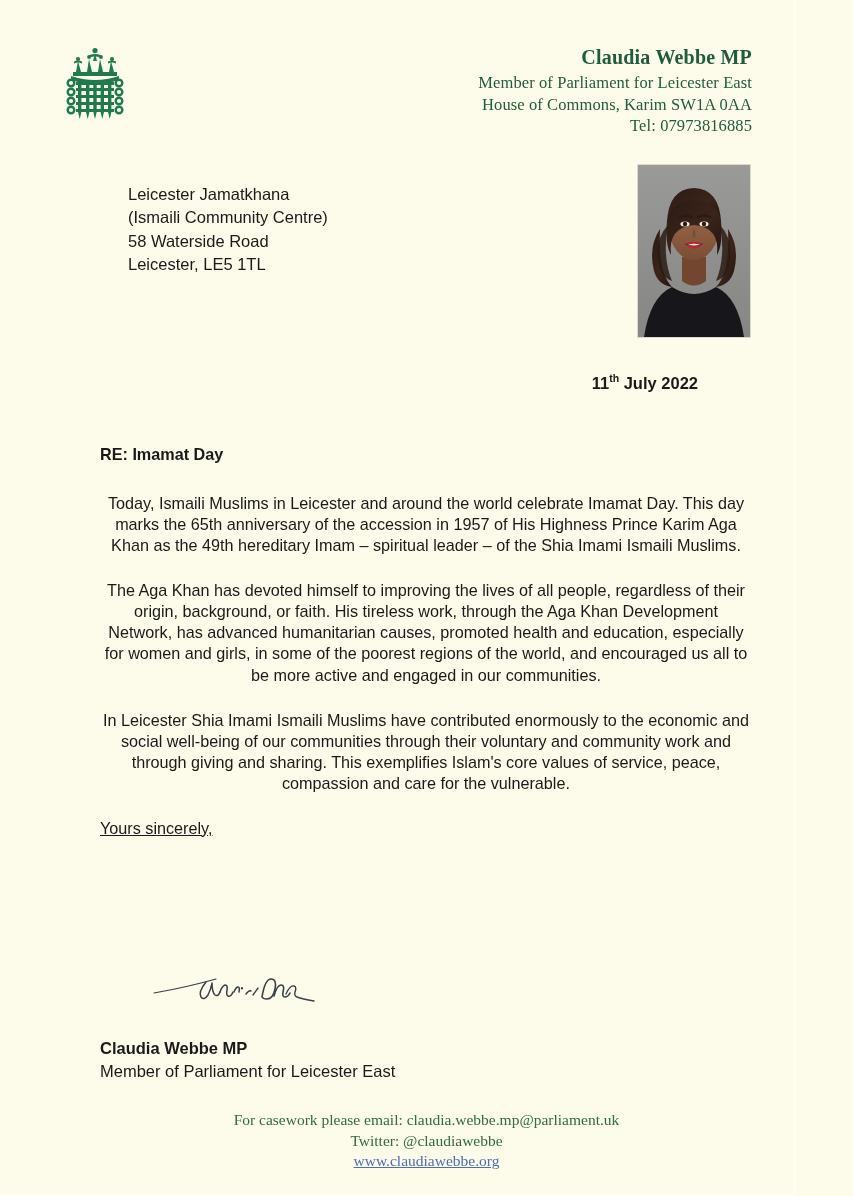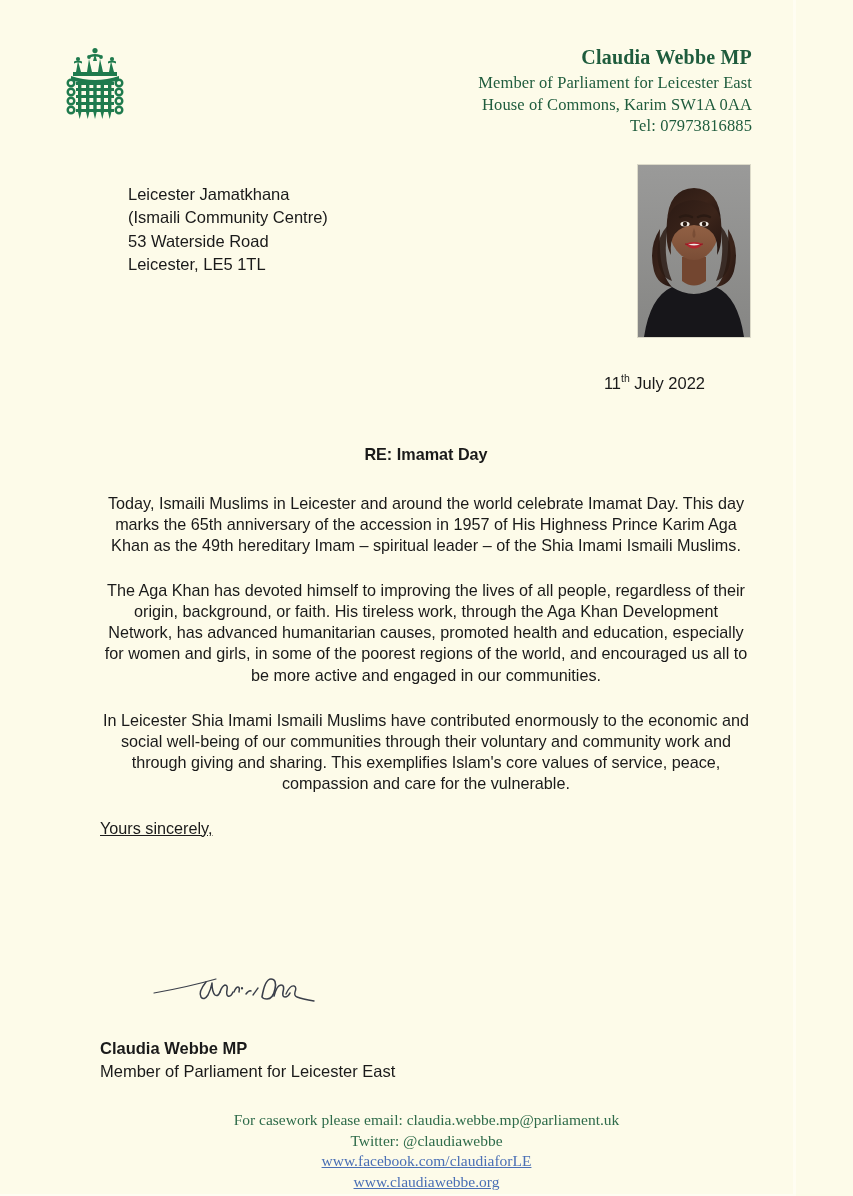--- a/index.html
+++ b/index.html
@@ -80,39 +80,40 @@
     height: 172px;
     overflow: hidden;
     background: #8e8e8e;
     border: 1px solid #dcdac9;
   }
   .portrait svg { display: block; width: 100%; height: 100%; }
 
   
   .date {
     position: absolute;
-    right: 88px;
+    right: 95px;
     top: 372px;
     font-size: 16.5px;
     text-align: right;
+    font-weight: bold;
   }
   .date sup { font-size: 10.5px; vertical-align: super; }
 
   
   .body-block {
     position: absolute;
     left: 100px;
     top: 444px;
     width: 652px;
     font-size: 16.2px;
     line-height: 1.30;
     color: #1a1a1a;
   }
   .salutation { margin: 0 0 28px 0; }
-  .subject { margin: 0 0 28px 0; font-weight: bold; text-align: center; }
+  .subject { margin: 0 0 28px 0; font-weight: bold; }
   .para { margin: 0 0 24px 0; text-align: center; }
   .para:last-child { margin-bottom: 0; }
   .closing { margin: 24px 0 0 0; text-decoration: underline; }
 
   
   .signature {
     position: absolute;
     left: 150px;
     top: 966px;
     width: 170px;
@@ -213,21 +214,21 @@
       <div class="lh-name">Claudia Webbe MP</div>
       <div class="lh-line">Member of Parliament for Leicester East</div>
       <div class="lh-line">House of Commons, Karim SW1A 0AA</div>
       <div class="lh-line">Tel: 07973816885</div>
     </div>
   </div>
 
   <div class="address">
     <div>Leicester Jamatkhana</div>
     <div>(Ismaili Community Centre)</div>
-    <div>53 Waterside Road</div>
+    <div>58 Waterside Road</div>
     <div>Leicester, LE5 1TL</div>
   </div>
 
   <div class="portrait">
     <svg viewBox="0 0 112 172" xmlns="http://www.w3.org/2000/svg" preserveAspectRatio="xMidYMid slice">
       <defs>
         <linearGradient id="bg" x1="0" y1="0" x2="0" y2="1">
           <stop offset="0%" stop-color="#9a9a99"></stop>
           <stop offset="100%" stop-color="#868684"></stop>
         </linearGradient>
@@ -306,17 +307,16 @@
   </div>
 
   <div class="signoff">
     <div class="signoff-name">Claudia Webbe MP</div>
     <div>Member of Parliament for Leicester East</div>
   </div>
 
   <div class="footer">
     <div>For casework please email: claudia.webbe.mp@parliament.uk</div>
     <div>Twitter: @claudiawebbe</div>
-    <a class="footer-link" href="#">www.facebook.com/claudiaforLE</a>
     <a class="footer-link" href="#">www.claudiawebbe.org</a>
   </div>
 
 </div>
 
 </body></html>

